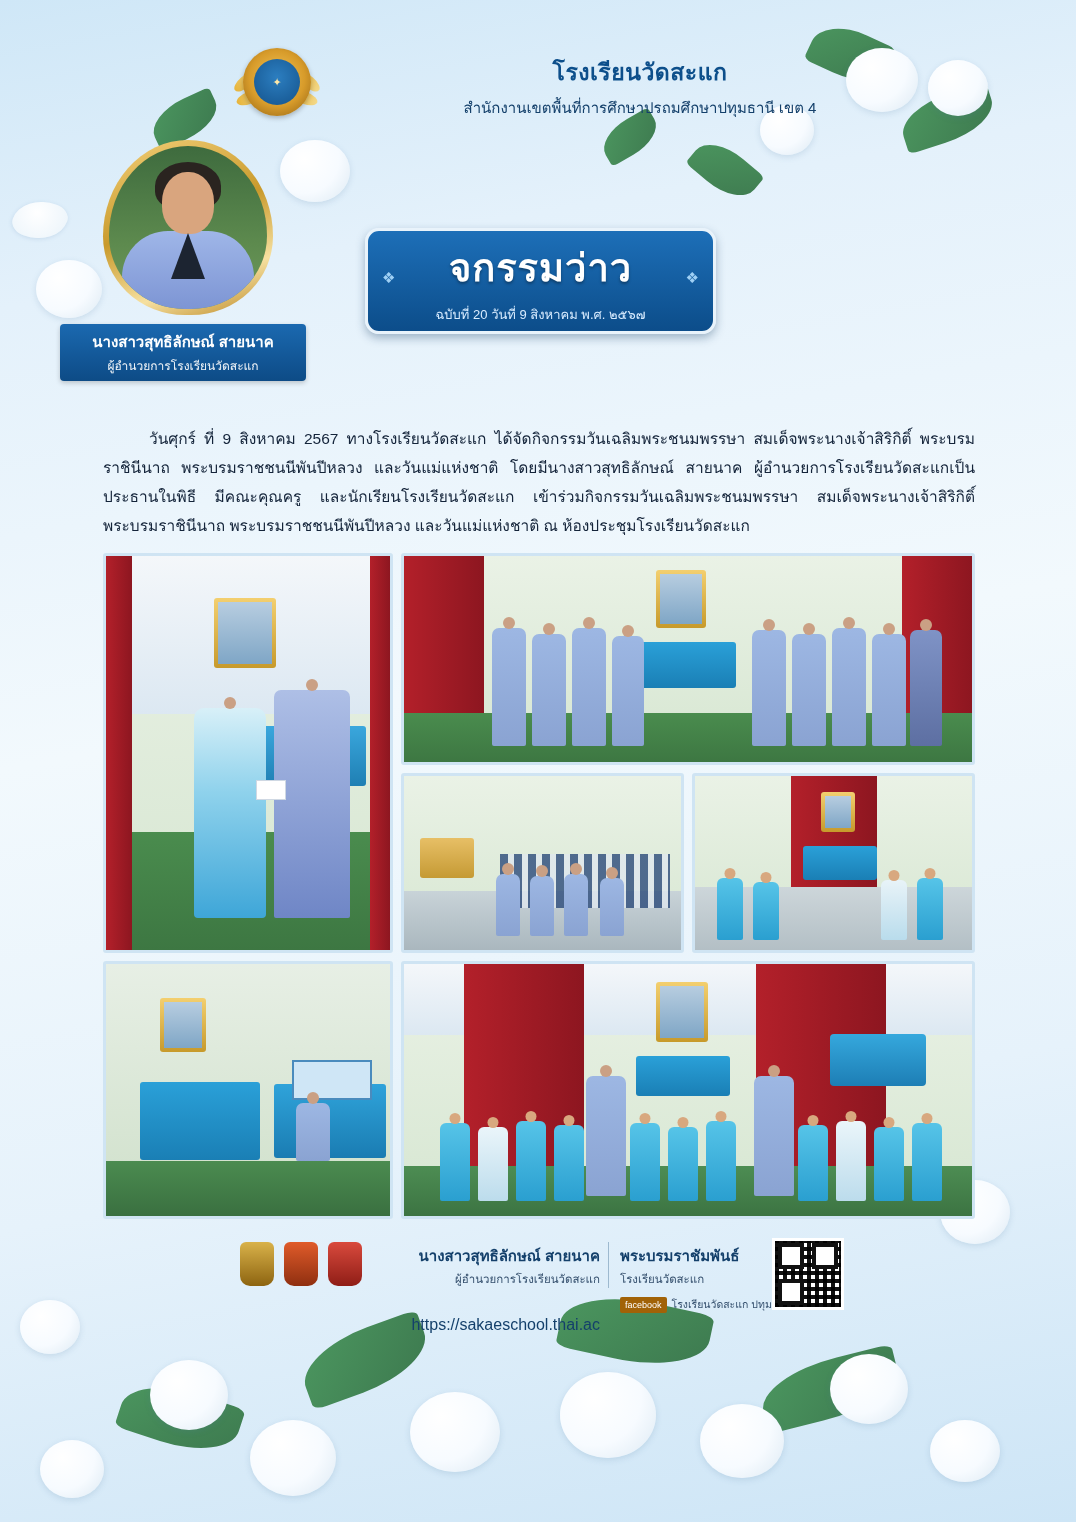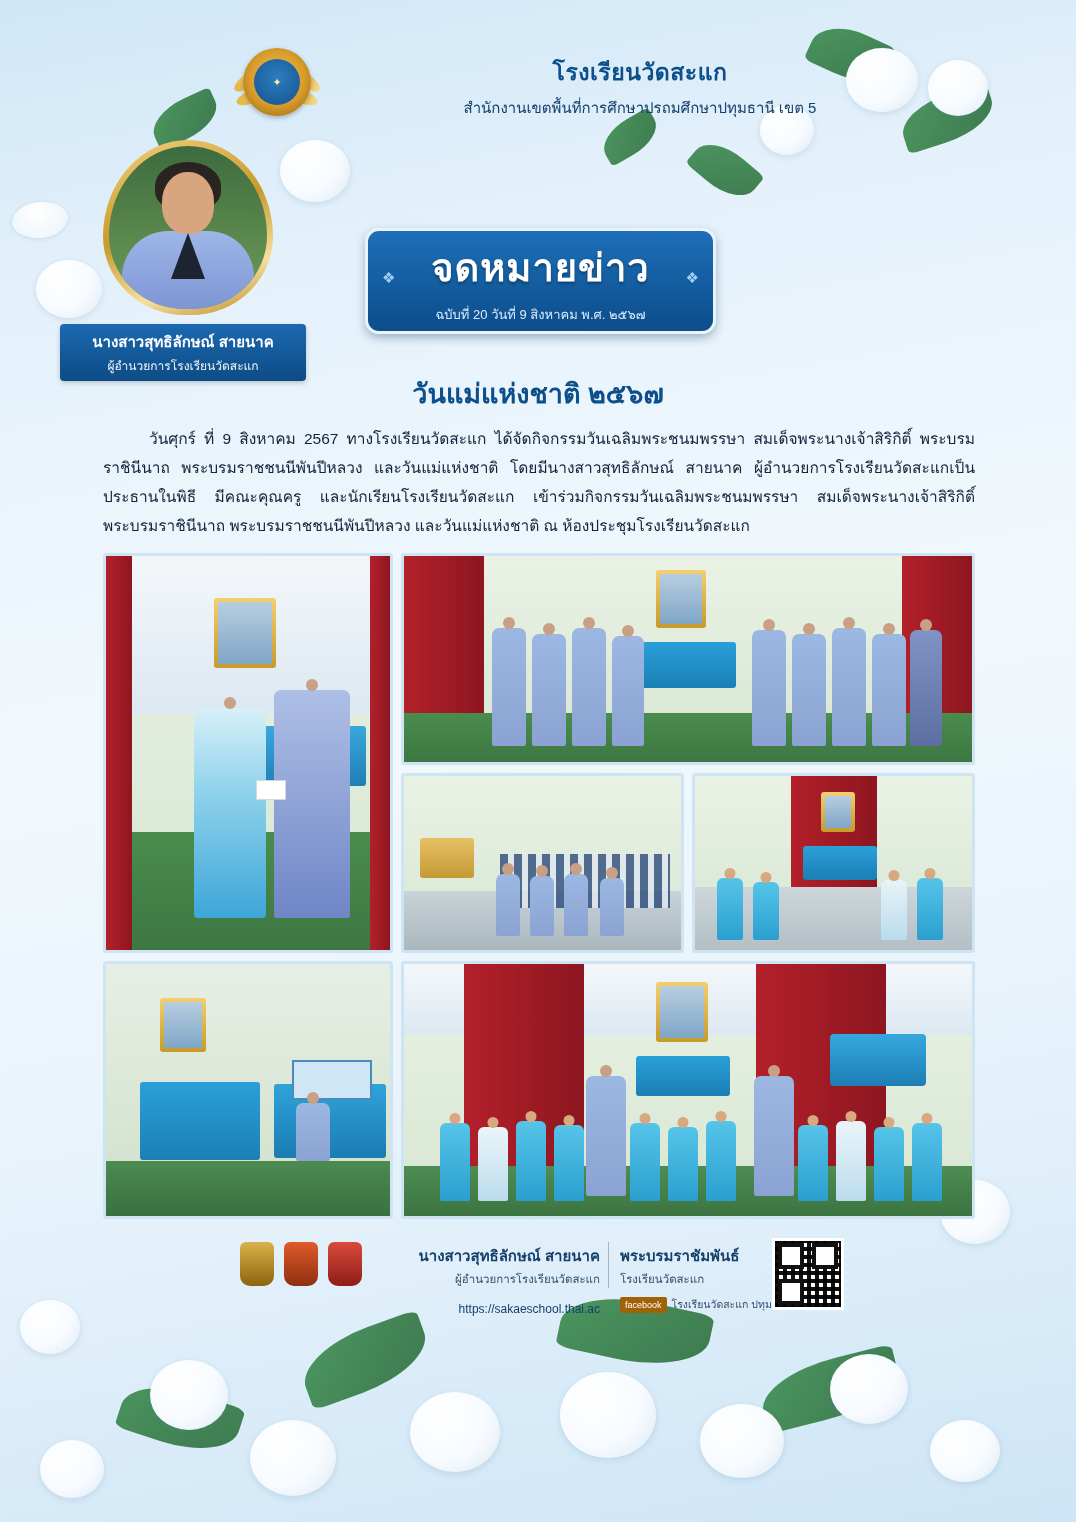--- a/index.html
+++ b/index.html
@@ -81,21 +81,21 @@
   
   .footer{position:absolute;left:0;right:0;top:1236px;height:110px;}
   .em-logos{position:absolute;left:240px;top:6px;display:flex;gap:10px;}
   .em{width:34px;height:44px;border-radius:6px 6px 10px 10px;display:flex;align-items:flex-end;justify-content:center;font-size:9px;color:#fff;}
   .em.a{background:linear-gradient(180deg,#d9b24a,#8d6410);}
   .em.b{background:linear-gradient(180deg,#e05b2a,#8f2f10);}
   .em.c{background:linear-gradient(180deg,#d94a3d,#8f1d16);}
   .f-dir{position:absolute;left:400px;top:8px;text-align:right;width:200px;}
   .f-dir .d1{font-size:15px;color:#14406b;font-weight:bold;}
   .f-dir .d2{font-size:11.5px;color:#35506e;margin-top:2px;}
-  .f-dir .d3{font-size:12px;color:#14406b;margin-top:14px;}
+  .f-dir .d3{font-size:16px;color:#14406b;margin-top:28px;}
   .f-sep{position:absolute;left:608px;top:6px;width:1px;height:46px;background:#9db9cf;}
   .f-pr{position:absolute;left:620px;top:8px;}
   .f-pr .p1{font-size:15px;color:#14406b;font-weight:bold;}
   .f-pr .p2{font-size:11.5px;color:#35506e;margin-top:2px;}
   .fb{display:inline-flex;align-items:center;gap:5px;margin-top:8px;}
   .fb .b{background:#a16207;color:#fff;font-size:9px;padding:3px 5px;border-radius:2px;}
   .fb .t{font-size:10.5px;color:#35506e;}
   .qr{position:absolute;left:772px;top:2px;width:72px;height:72px;background:#fff;padding:3px;box-sizing:border-box;}
   .qr .grid{width:100%;height:100%;background:
     repeating-linear-gradient(90deg,#111 0 4px,#fff 4px 8px),
@@ -142,21 +142,21 @@
       <span style="left:0;top:30px;transform:rotate(-40deg);"></span>
       <span style="left:4px;top:46px;transform:rotate(-20deg);"></span>
       <span style="right:0;top:30px;transform:rotate(40deg);"></span>
       <span style="right:4px;top:46px;transform:rotate(20deg);"></span>
     </div>
     <div class="logo-seal">
       <div class="inner">✦</div>
     </div>
     <div class="head-title">
       <div class="t1">โรงเรียนวัดสะแก</div>
-      <div class="t2">สำนักงานเขตพื้นที่การศึกษาปรถมศึกษาปทุมธานี เขต 5</div>
+      <div class="t2">สำนักงานเขตพื้นที่การศึกษาปรถมศึกษาปทุมธานี เขต 4</div>
     </div>
   </div>
 
   <div class="portrait-wrap">
     <div class="portrait-frame">
       <div class="portrait">
         <div class="p-body"></div>
         <div class="p-hair"></div>
         <div class="p-face"></div>
         <div class="p-collar"></div>
@@ -164,25 +164,24 @@
     </div>
   </div>
   <div class="name-plate">
     <div class="n1">นางสาวสุทธิลักษณ์ สายนาค</div>
     <div class="n2">ผู้อำนวยการโรงเรียนวัดสะแก</div>
   </div>
 
   <div class="ribbon">
     <span class="orn l">❖</span>
     <span class="orn r">❖</span>
-    <div class="r1">จดหมายข่าว</div>
+    <div class="r1">จกรรมว่าว</div>
     <div class="r2">ฉบับที่ 20 วันที่ 9 สิงหาคม พ.ศ. ๒๕๖๗</div>
   </div>
 
-  <div class="headline">วันแม่แห่งชาติ ๒๕๖๗</div>
 
   <div class="body-text">วันศุกร์ ที่ 9 สิงหาคม 2567 ทางโรงเรียนวัดสะแก ได้จัดกิจกรรมวันเฉลิมพระชนมพรรษา สมเด็จพระนางเจ้าสิริกิติ์ พระบรมราชินีนาถ พระบรมราชชนนีพันปีหลวง และวันแม่แห่งชาติ โดยมีนางสาวสุทธิลักษณ์ สายนาค ผู้อำนวยการโรงเรียนวัดสะแกเป็นประธานในพิธี มีคณะคุณครู และนักเรียนโรงเรียนวัดสะแก เข้าร่วมกิจกรรมวันเฉลิมพระชนมพรรษา สมเด็จพระนางเจ้าสิริกิติ์ พระบรมราชินีนาถ พระบรมราชชนนีพันปีหลวง และวันแม่แห่งชาติ ณ ห้องประชุมโรงเรียนวัดสะแก</div>
 
   <div class="photos">
 
     <div class="row" style="height:400px;">
 
       <div class="ph" style="width:290px;height:400px;">
         <div class="stage">
           <div class="wall"></div>

